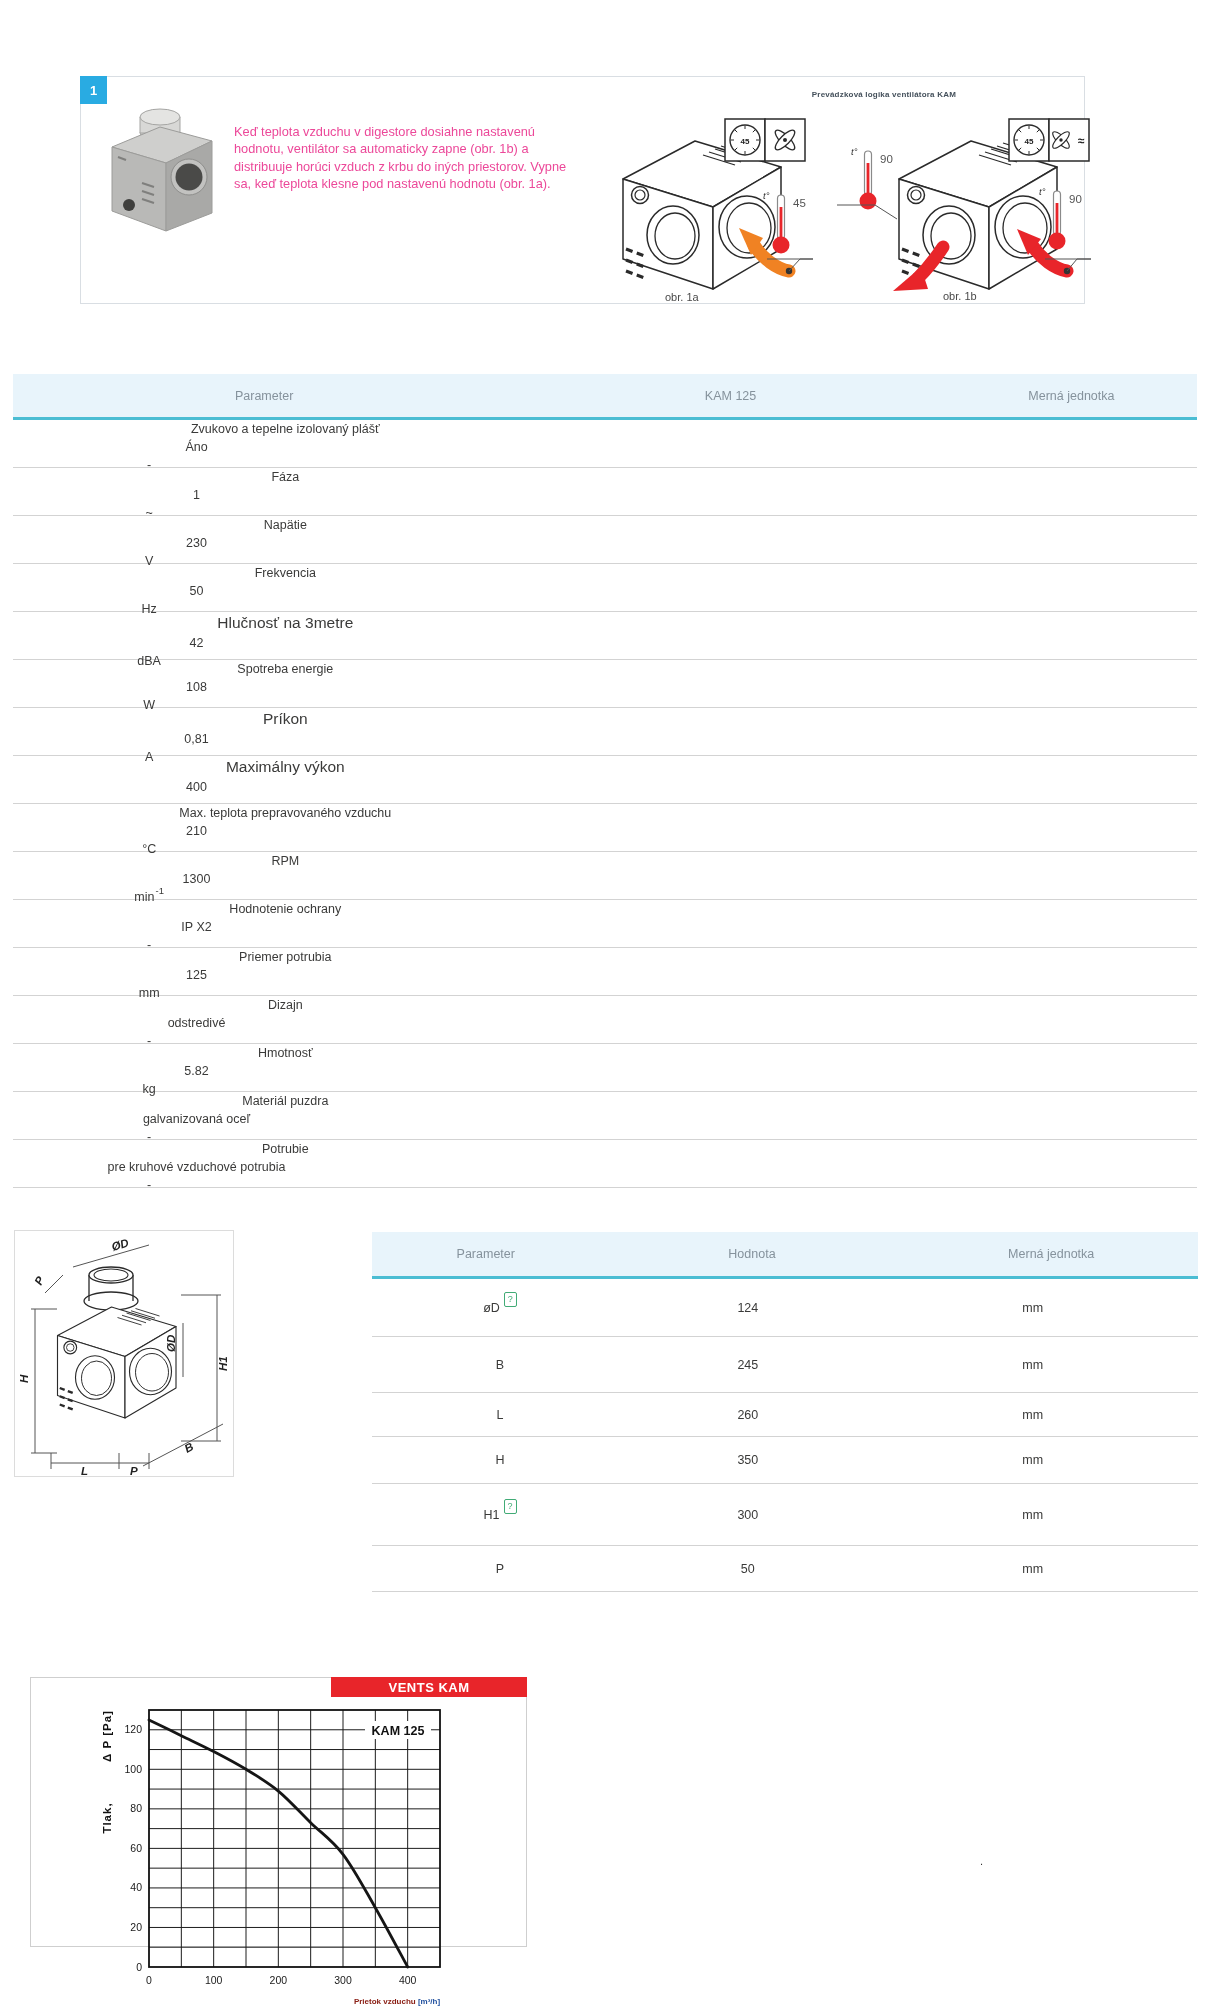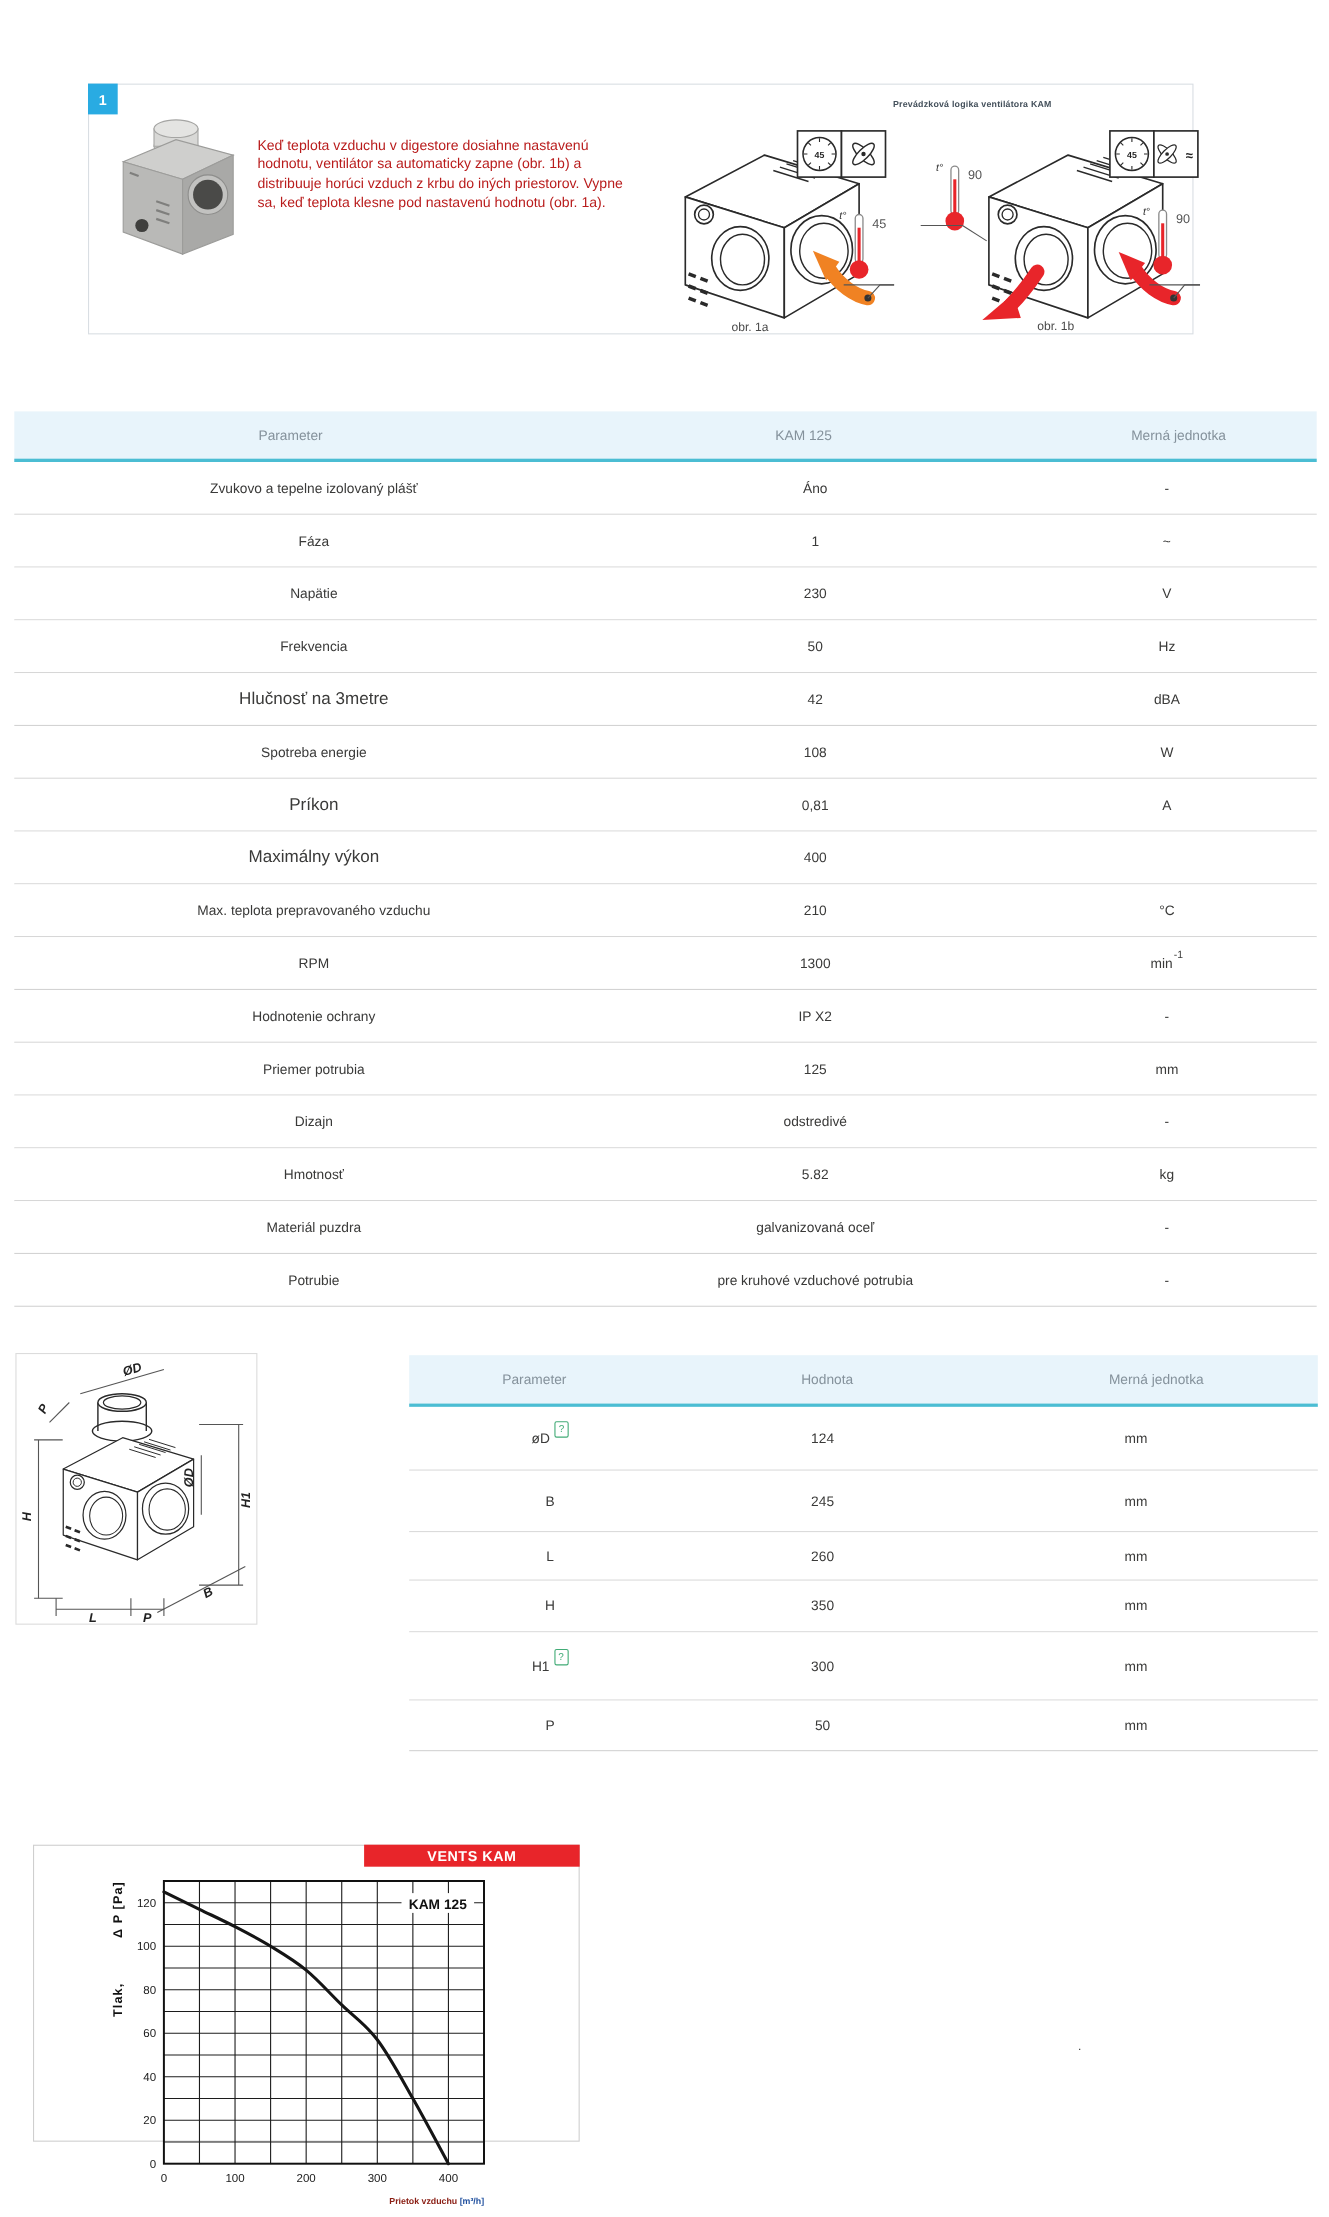--- a/index.html
+++ b/index.html
@@ -6,34 +6,34 @@
   body { font-family:"Liberation Sans","DejaVu Sans",sans-serif; background:#fff; }
   #page { position:relative; width:1208px; height:2015px; background:#fff; overflow:hidden; }
   .abs { position:absolute; }
 
   
   .infobox { left:80px; top:76px; width:1005px; height:228px; border:1px solid #d9dee3; background:#fff; }
   .badge { position:absolute; left:-1px; top:-1px; width:27px; height:28px; background:#29abe2; color:#fff;
            font-size:13px; font-weight:bold; display:flex; align-items:center; justify-content:center; }
   .info-title { position:absolute; left:0; top:13px; width:875px; text-align:right; font-size:8px;
                 font-weight:bold; color:#44505b; letter-spacing:.2px; }
-  .info-para { position:absolute; left:153px; top:46px; width:350px; font-size:12.8px; line-height:1.35; color:#b91c1c; }
+  .info-para { position:absolute; left:153px; top:46px; width:350px; font-size:12.8px; line-height:1.35; color:#ec4899; }
   .figlabel { font-size:11px; fill:#4a4a4a; }
   .tsym { font-size:9.5px; font-style:italic; fill:#333; }
   .tval { font-size:11.5px; fill:#555; }
   .lg { fill:#fff; stroke:#2a2a2a; stroke-width:1.5; }
 
   
   .table { position:absolute; background:#fff; }
   .thead { display:flex; background:#e8f4fb; border-bottom:3px solid #4bbdd3; color:#85929c; font-size:12.5px;gap:46px; }
   .thead > div { display:flex; align-items:center; justify-content:center; text-align:center; }
   .trow { display:flex; border-bottom:1px solid #d3d3d3; color:#3a3a39; font-size:12.5px; background:#fff; }
   .trow > div { display:flex; align-items:center; justify-content:center; text-align:center; padding:2px 8px; }
   .spec .thead { height:46px; }
-  .spec .trow { height:48px; }
+  .spec .trow { height:48px;flex-direction:column; }
   .spec .c1 { width:46%; } .spec .c2 { width:31%; } .spec .c3 { width:23%; }
   .trow.big .c1 { font-size:15.5px; }
   .dim .thead { height:47px; }
   .dim .c1 { width:31%; } .dim .c2 { width:29%; } .dim .c3 { width:40%; }
   #dim-rows .trow:nth-child(1){height:58px} #dim-rows .trow:nth-child(2){height:56px}
   #dim-rows .trow:nth-child(3){height:44px} #dim-rows .trow:nth-child(4){height:47px}
   #dim-rows .trow:nth-child(5){height:62px} #dim-rows .trow:nth-child(6){height:46px}
   .unit sup, .td sup { font-size:9.5px; position:relative; top:-7px; margin-left:1px; }
   .help { display:inline-block; width:13px; height:15px; line-height:13px; border:1px solid #41ab76; color:#41ab76;
           font-size:9px; text-align:center; border-radius:2px; background:#fff; position:relative; top:-8px; margin-left:4px; }

